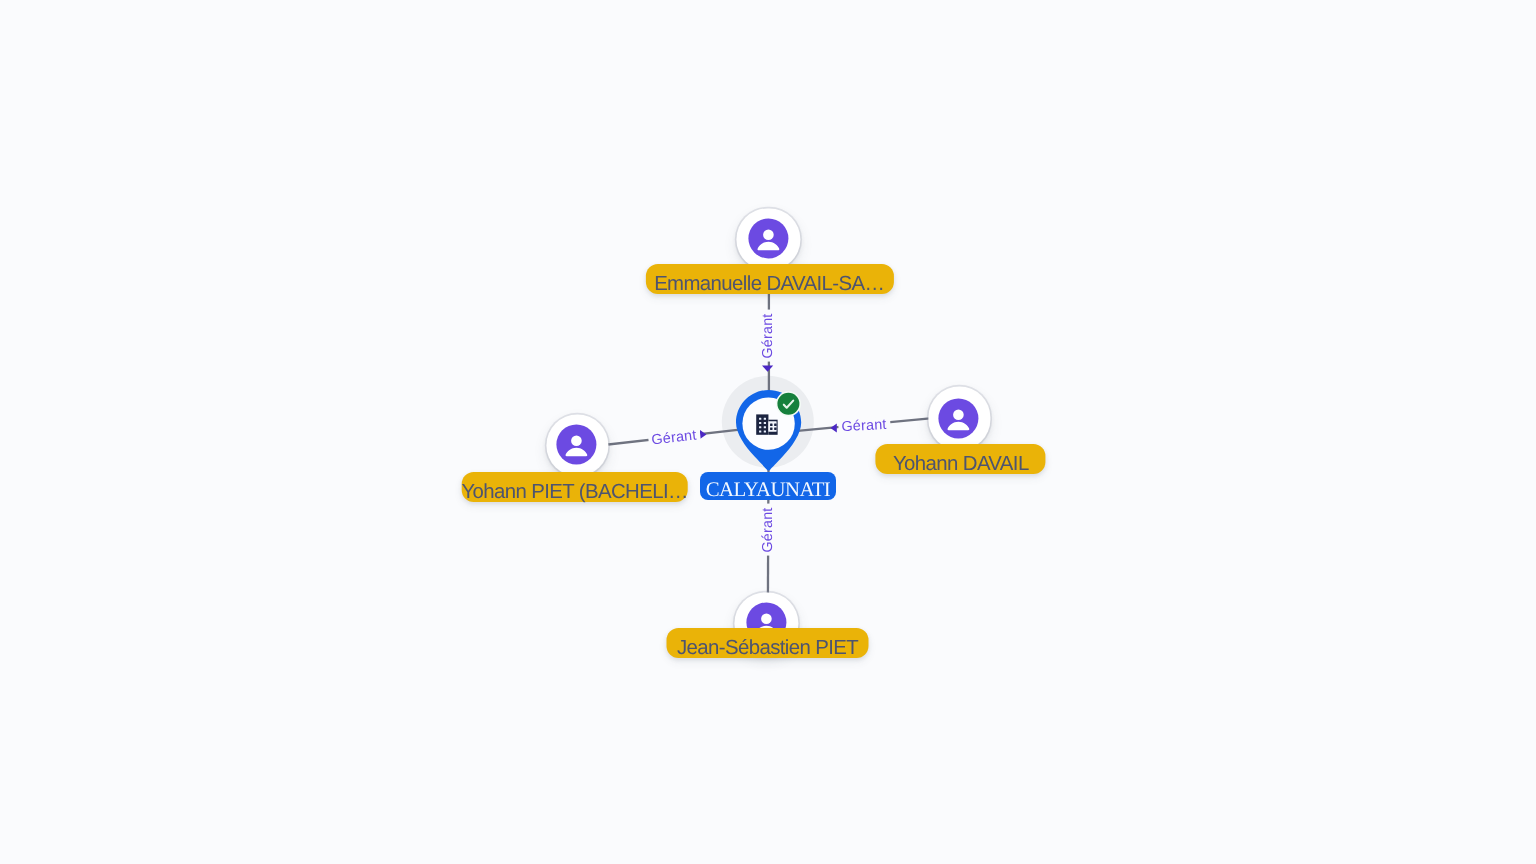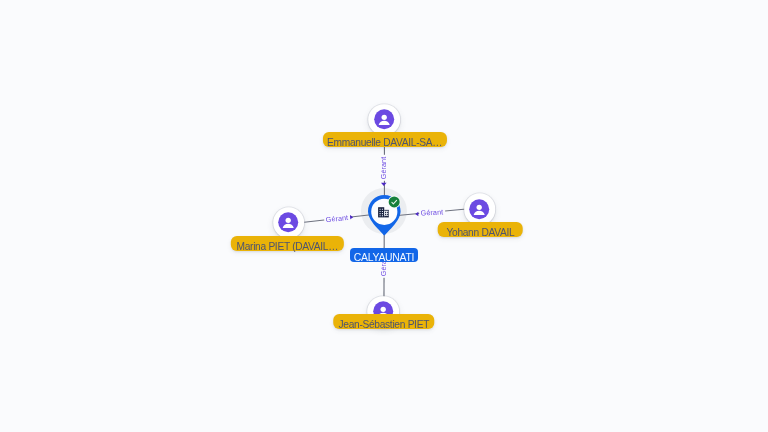--- a/index.html
+++ b/index.html
@@ -81,21 +81,21 @@
       </div>
       <div class="caption" style="left: 384.6px; top: 132.1px; width: 124.1px;">Emmanuelle DAVAIL-SA…</div>
       <div class="person-ring" style="left: 288.65px; top: 222.7px;">
         <div class="person-av">
           <svg width="20" height="20" viewBox="0 0 196 196" style="display:block">
             <circle cx="98" cy="80" r="26" fill="#fff"></circle>
             <path d="M98 114c-25 0-47 17-53 35-1.5 4.4 1 7 5 7h96c4 0 6.5-2.6 5-7-6-18-28-35-53-35z" fill="#fff"></path>
           </svg>
         </div>
       </div>
-      <div class="caption" style="left: 287.3px; top: 236.3px; width: 112.3px;">Marina PIET (DAVAIL…</div>
+      <div class="caption" style="left: 287.3px; top: 236.3px; width: 112.3px;">Yohann PIET (BACHELI…</div>
       <div class="person-ring" style="left: 479.6px; top: 209.2px;">
         <div class="person-av">
           <svg width="20" height="20" viewBox="0 0 196 196" style="display:block">
             <circle cx="98" cy="80" r="26" fill="#fff"></circle>
             <path d="M98 114c-25 0-47 17-53 35-1.5 4.4 1 7 5 7h96c4 0 6.5-2.6 5-7-6-18-28-35-53-35z" fill="#fff"></path>
           </svg>
         </div>
       </div>
       <div class="caption" style="left: 480.4px; top: 222.2px; width: 84.6px;">Yohann DAVAIL</div>
       <div class="person-ring" style="left: 383.35px; top: 311.7px;">
@@ -132,15 +132,15 @@
             <rect x="68" y="64" width="12" height="12" rx="1.5" fill="#1b2440"></rect>
             <rect x="88" y="64" width="12" height="12" rx="1.5" fill="#1b2440"></rect>
           </g>
           <g>
             <circle cx="394.2" cy="201.9" r="6.3" fill="#f4fbf6"></circle>
             <circle cx="394.2" cy="201.9" r="5.5" fill="#16803c"></circle>
             <path d="M391.9,202.35 l1.45,1.5 l3.25,-3.55" fill="none" stroke="#e6f4ea" stroke-width="1.05" stroke-linecap="round" stroke-linejoin="round"></path>
           </g>
         </svg>
       </div>
-      <div class="company-caption" style="left: 384px; top: 248px; width: 68px;">CALYAUNATI</div>
+      <div class="company-caption" style="left: 384px; top: 236px; width: 68px; font-family: Liberation Serif, serif;">CALYAUNATI</div>
     </div>
 </div>
 
 </body></html>

